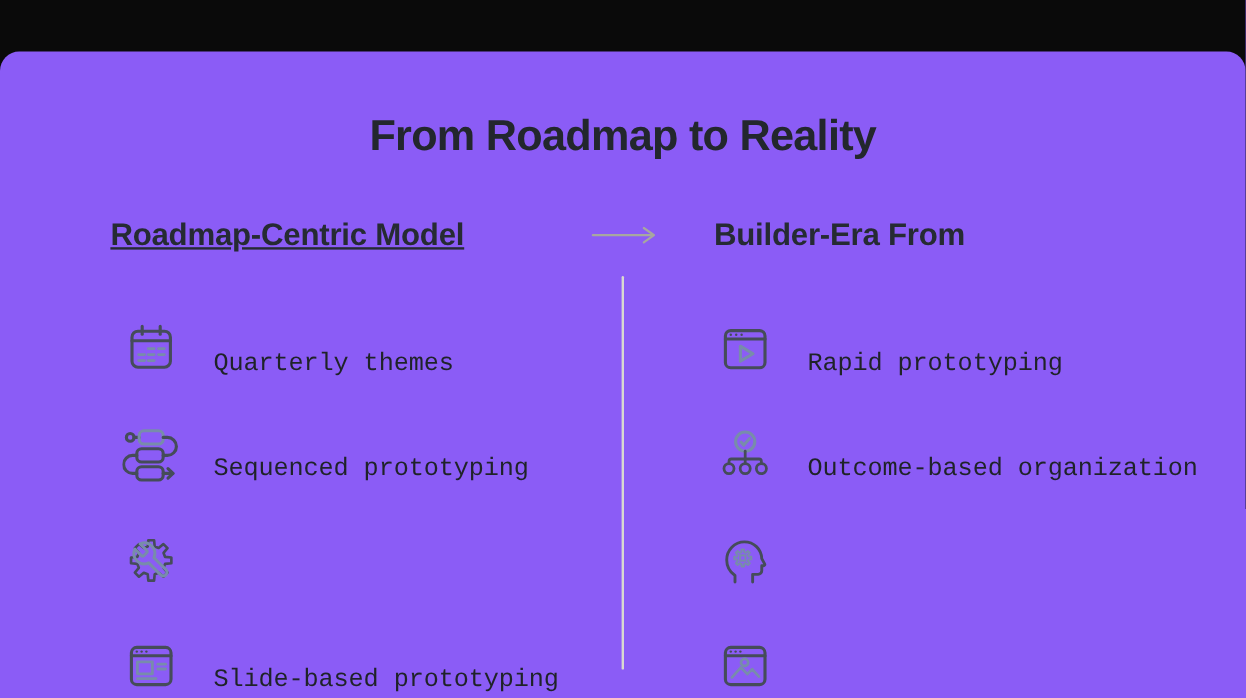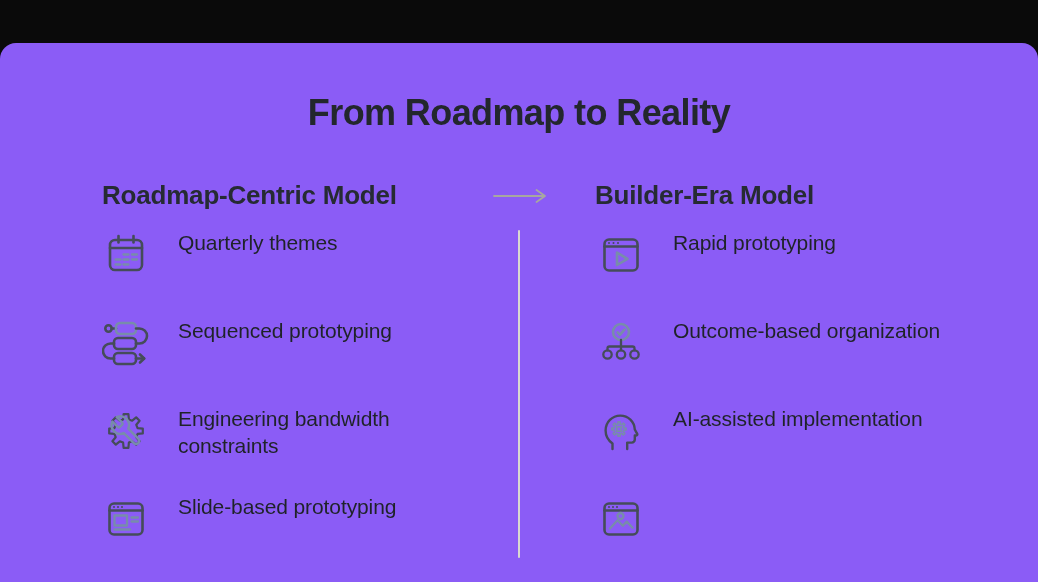--- a/index.html
+++ b/index.html
@@ -15,31 +15,31 @@
   }
   .title{
     position:absolute;top:49px;left:0;width:100%;
     text-align:center;font-size:36px;font-weight:700;
     color:#23272d;letter-spacing:-0.6px;
   }
   .col-header{
     position:absolute;top:137px;font-size:26px;font-weight:600;
     color:#262b33;letter-spacing:-0.2px;
   }
-  .col-header.left{left:102px;}
+  .col-header.left{left:92px;text-decoration:underline;}
   .col-header.right{left:595px;}
   .header-arrow{position:absolute;left:492px;top:144px;width:56px;height:18px;}
   .divider{
     position:absolute;left:518px;top:187px;width:2px;height:328px;
     background:#d9d8d0;border-radius:1px;
   }
   .col{position:absolute;top:186px;display:flex;flex-direction:column;}
   .col.left{left:100px;width:412px;}
   .col.right{left:595px;width:436px;}
-  .row{display:flex;align-items:flex-start;height:88px;gap:26px;}
+  .row{display:flex;align-items:flex-end;height:88px;gap:26px;font-family:Liberation Mono, monospace;}
   .icon{width:52px;height:52px;flex:none;display:flex;align-items:center;justify-content:center;}
   .icon svg{display:block;}
   .label{font-size:21px;color:#1f2328;line-height:27px;letter-spacing:-0.1px;}
   
   .ic{fill:none;stroke:#454c59;stroke-width:2.6;stroke-linecap:round;stroke-linejoin:round;}
   .ic-thin{fill:none;stroke:#454c59;stroke-width:2.3;stroke-linecap:round;stroke-linejoin:round;}
   .ic-blue{fill:none;stroke:#788cab;stroke-width:2.6;stroke-linecap:round;stroke-linejoin:round;}
   .ic-blue-thin{fill:none;stroke:#788cab;stroke-width:2.3;stroke-linecap:round;stroke-linejoin:round;}
   .dot{fill:#454c59;stroke:none;}
 </style>
@@ -52,21 +52,21 @@
 
   <div class="col-header left">Roadmap-Centric Model</div>
 
   <div class="header-arrow">
     <svg width="56" height="18" viewBox="0 0 56 18">
       <path d="M2,9 H52" fill="none" stroke="#a7a7a0" stroke-width="1.8" stroke-linecap="round"></path>
       <path d="M44.5,3 L53,9 L44.5,15" fill="none" stroke="#a7a7a0" stroke-width="1.8" stroke-linecap="round" stroke-linejoin="round"></path>
     </svg>
   </div>
 
-  <div class="col-header right">Builder-Era Model</div>
+  <div class="col-header right">Builder-Era From</div>
 
   <div class="divider"></div>
 
   <div class="col left">
 
     <div class="row">
       <div class="icon">
         <svg width="48" height="48" viewBox="0 0 48 48">
           <path class="ic" d="M16.5,5 V11.5"></path>
           <path class="ic" d="M31.5,5 V11.5"></path>
@@ -97,21 +97,20 @@
       <div class="label">Sequenced prototyping</div>
     </div>
 
     <div class="row">
       <div class="icon">
         <svg width="48" height="48" viewBox="0 0 48 48">
           <path fill="none" stroke="#454c59" stroke-width="2.2" stroke-linejoin="round" d="M35.6,21.1 L40.8,21.6 L40.8,26.4 L35.6,26.9 L34.3,30.2 L37.6,34.2 L34.2,37.6 L30.2,34.3 L26.9,35.6 L26.4,40.8 L21.6,40.8 L21.1,35.6 L17.8,34.3 L13.8,37.6 L10.4,34.2 L13.7,30.2 L12.4,26.9 L7.2,26.4 L7.2,21.6 L12.4,21.1 L13.7,17.8 L10.4,13.8 L13.8,10.4 L17.8,13.7 L21.1,12.4 L21.6,7.2 L26.4,7.2 L26.9,12.4 L30.2,13.7 L34.2,10.4 L37.6,13.8 L34.3,17.8 Z"></path>
           <path fill="none" stroke="#788cab" stroke-width="1.7" stroke-linecap="round" stroke-linejoin="round" transform="translate(41.5,6.5) scale(-1.45,1.45)" d="M14.7 6.3a1 1 0 0 0 0 1.4l1.6 1.6a1 1 0 0 0 1.4 0l3.77-3.77a6 6 0 0 1-7.94 7.94l-6.91 6.91a2.12 2.12 0 0 1-3-3l6.91-6.91a6 6 0 0 1 7.94-7.94l-3.76 3.76z"></path>
         </svg>
       </div>
-      <div class="label" style="max-width:250px">Engineering bandwidth constraints</div>
     </div>
 
     <div class="row">
       <div class="icon">
         <svg width="48" height="48" viewBox="0 0 48 48">
           <rect class="ic" x="7.5" y="8.5" width="33" height="31" rx="4.5"></rect>
           <path class="ic" d="M7.5,15.5 H40.5"></path>
           <circle class="dot" cx="12" cy="12" r="1"></circle>
           <circle class="dot" cx="16" cy="12" r="1"></circle>
           <circle class="dot" cx="20" cy="12" r="1"></circle>
@@ -158,21 +157,20 @@
     </div>
 
     <div class="row">
       <div class="icon">
         <svg width="48" height="48" viewBox="0 0 48 48">
           <path fill="none" stroke="#454c59" stroke-width="2.4" stroke-linecap="round" stroke-linejoin="round" d="M15.5,42 V36.6 C11,33.4 8.6,28.8 8.6,23.6 C8.6,15.2 15.1,8.6 23.3,8.6 C31.3,8.6 37.4,14.5 37.8,22.5 L40.2,26.9 C40.6,27.6 40.1,28.5 39.3,28.5 H37.8 V32.6 C37.8,34.3 36.4,35.6 34.8,35.6 H30.2 V42"></path>
           <path fill="none" stroke="#788cab" stroke-width="1.7" stroke-linejoin="round" d="M26.9,20.8 L29.1,21.0 L29.1,23.0 L26.9,23.2 L26.3,24.6 L27.8,26.3 L26.3,27.8 L24.6,26.3 L23.2,26.9 L23.0,29.1 L21.0,29.1 L20.8,26.9 L19.4,26.3 L17.7,27.8 L16.2,26.3 L17.7,24.6 L17.2,23.2 L14.9,23.0 L14.9,21.0 L17.2,20.8 L17.7,19.4 L16.2,17.7 L17.7,16.2 L19.4,17.7 L20.8,17.2 L21.0,14.9 L23.0,14.9 L23.2,17.2 L24.6,17.7 L26.3,16.2 L27.8,17.7 L26.3,19.4 Z"></path>
           <rect fill="none" stroke="#788cab" stroke-width="1.7" x="19.8" y="19.8" width="4.4" height="4.4"></rect>
         </svg>
       </div>
-      <div class="label">AI-assisted implementation</div>
     </div>
 
     <div class="row">
       <div class="icon">
         <svg width="48" height="48" viewBox="0 0 48 48">
           <rect class="ic" x="7.5" y="8.5" width="33" height="31" rx="4.5"></rect>
           <path class="ic" d="M7.5,15.5 H40.5"></path>
           <circle class="dot" cx="12" cy="12" r="1"></circle>
           <circle class="dot" cx="16" cy="12" r="1"></circle>
           <circle class="dot" cx="20" cy="12" r="1"></circle>

